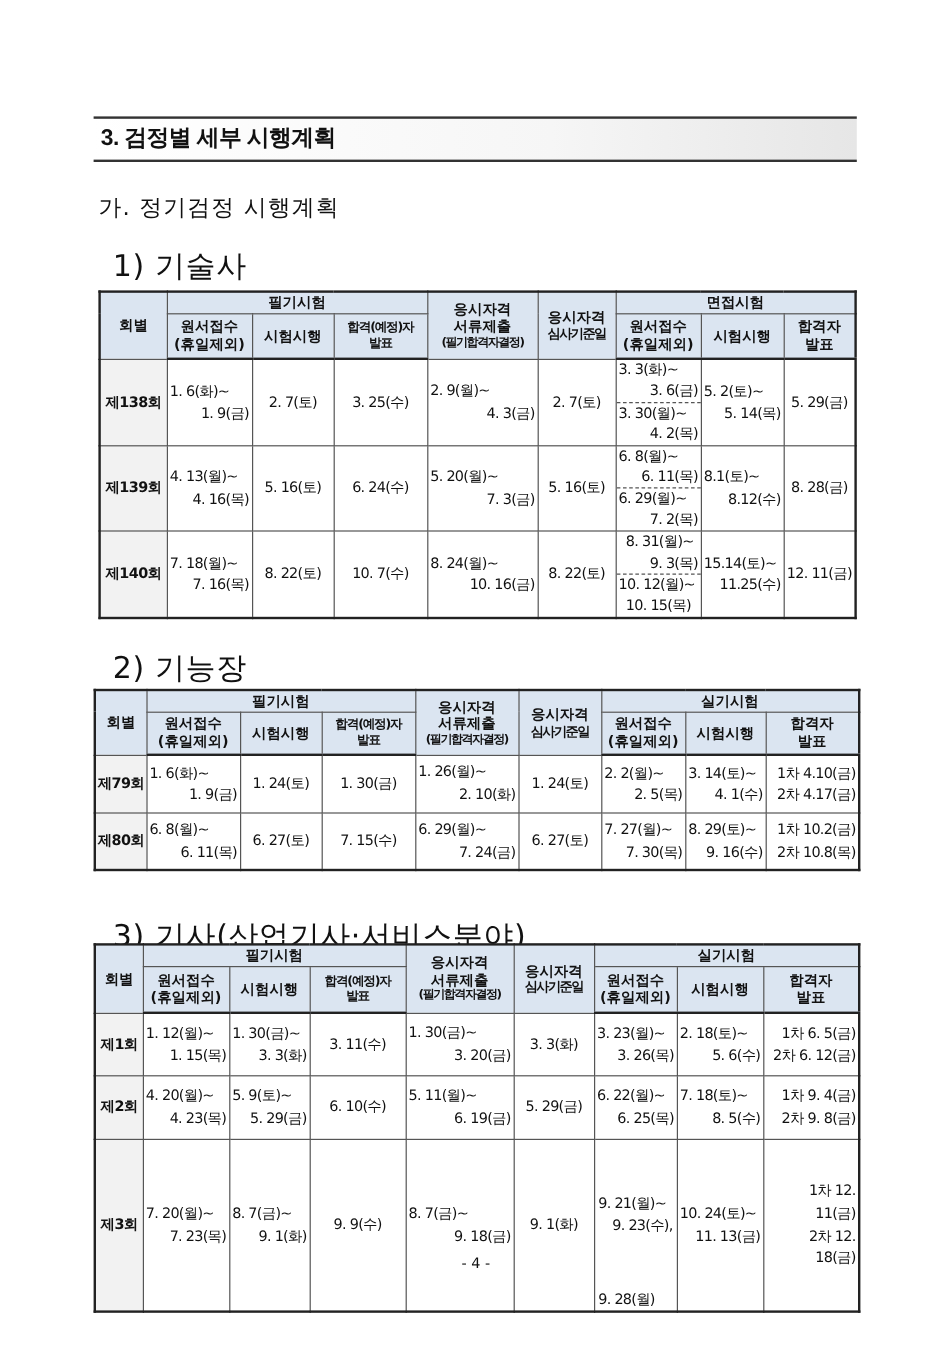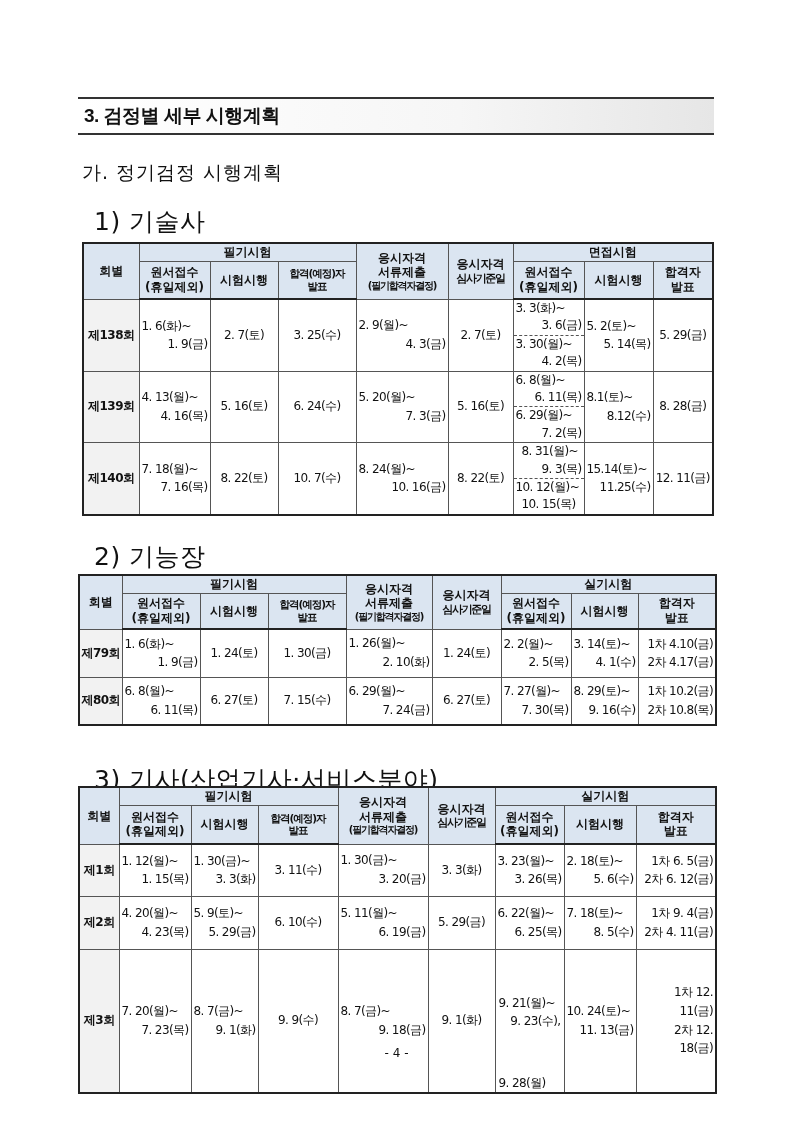--- a/index.html
+++ b/index.html
@@ -475,21 +475,21 @@
         </td>
     <td>
           <div class="range">
             <span class="a">7. 18(토)~</span>
             <span class="b">8. 5(수)</span>
           </div>
         </td>
     <td>
           <div class="announce">
             <span>1차 9. 4(금)</span>
-            <span>2차 4. 11(금)</span>
+            <span>2차 9. 8(금)</span>
           </div>
         </td>
   </tr>
   <tr style="height:69px">
     <td class="round">제3회</td>
     <td>
           <div class="range">
             <span class="a">7. 20(월)~</span>
             <span class="b">7. 23(목)</span>
           </div>

